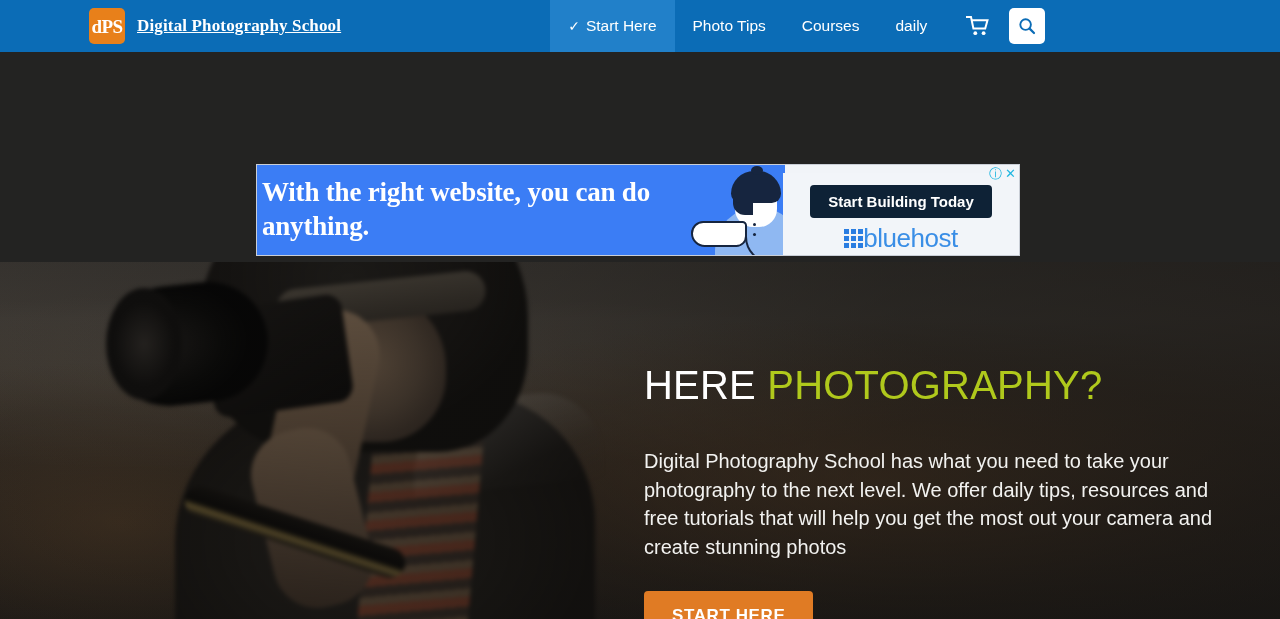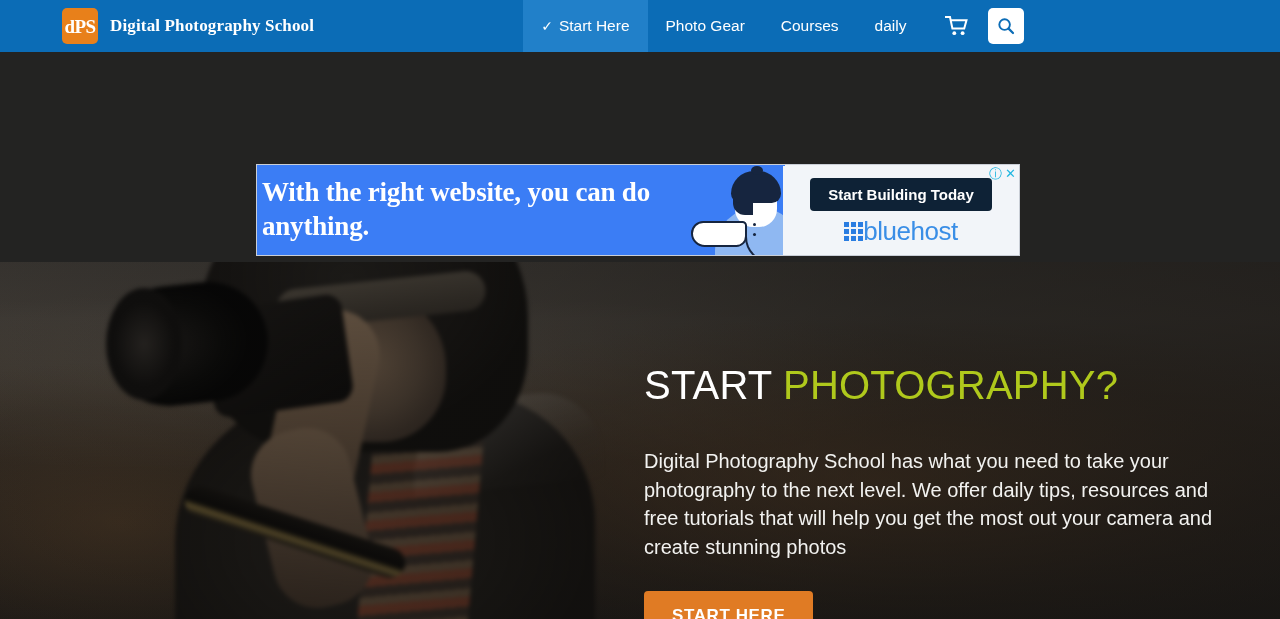--- a/index.html
+++ b/index.html
@@ -14,21 +14,21 @@
   
   .navbar {
     position: absolute; top: 0; left: 0;
     width: 1280px; height: 52px;
     background: #0b6cb6;
     display: flex; align-items: stretch;
     z-index: 50;
   }
   .brand {
     display: flex; align-items: center;
-    padding-left: 62px;
+    padding-left: 89px;
     gap: 12px;
     flex: 0 0 auto;
   }
   .brand-logo {
     width: 36px; height: 36px;
     background: #e8801a;
     border-radius: 5px;
     display: flex; align-items: center; justify-content: center;
     color: #ffffff;
     font-family: "Liberation Serif", serif;
@@ -38,20 +38,21 @@
     line-height: 1;
     flex: 0 0 auto;
   }
   .brand-name {
     color: #ffffff;
     font-family: "Liberation Serif", serif;
     font-weight: bold;
     font-size: 17px;
     letter-spacing: 0.15px;
     white-space: nowrap;
+    text-decoration: underline;
   }
   .nav-links {
     display: flex; align-items: stretch;
     margin-left: 209px;
   }
   .nav-item {
     display: flex; align-items: center;
     padding: 0 18px;
     color: #ffffff;
     font-size: 15.5px;
@@ -264,21 +265,21 @@
     box-shadow: 0 10px 0 0 #16253f;
   }
   .p-curve {
     position: absolute; left: 56px; top: 64px;
     width: 40px; height: 34px;
     border-left: 2px solid #16253f;
     border-bottom: 2px solid #16253f;
     border-radius: 0 0 0 26px;
   }
   .ad-right {
-    position: absolute; right: 0; top: 1px;
+    position: absolute; right: 0; top: 8px;
     width: 236px; height: 100%;
     background: #f2f5f9;
     display: flex; flex-direction: column;
     align-items: center; justify-content: center;
     gap: 7px;
   }
   .ad-cta {
     background: #0e2236;
     color: #ffffff;
     font-size: 15px; font-weight: bold;
@@ -359,21 +360,21 @@
     <div class="brand-logo">dPS</div>
     <div class="brand-name">Digital Photography School</div>
   </div>
 
   <div class="nav-links">
     <div class="nav-item active">
       <span class="nav-check">✓</span>
       <span>Start Here</span>
     </div>
     <div class="nav-item">
-      <span>Photo Gear</span>
+      <span>Photo Tips</span>
     </div>
     <div class="nav-item">
       <span>Courses</span>
     </div>
     <div class="nav-item">
       <span>daily</span>
     </div>
   </div>
 
   <div class="nav-right">
@@ -443,17 +444,17 @@
         <div class="ad-logo-text">bluehost</div>
       </div>
     </div>
     <div class="ad-controls">
       <span class="ad-info">ⓘ</span>
       <span class="ad-close">✕</span>
     </div>
   </div>
 
   <div class="hero-copy">
-    <h1 class="hero-title"><span>START </span><span class="accent">PHOTOGRAPHY?</span></h1>
+    <h1 class="hero-title"><span>HERE </span><span class="accent">PHOTOGRAPHY?</span></h1>
     <p class="hero-desc">Digital Photography School has what you need to take your photography to the next level. We offer daily tips, resources and free tutorials that will help you get the most out your camera and create stunning photos</p>
     <button class="hero-cta">START HERE</button>
   </div>
 </div>
 
 </body></html>

